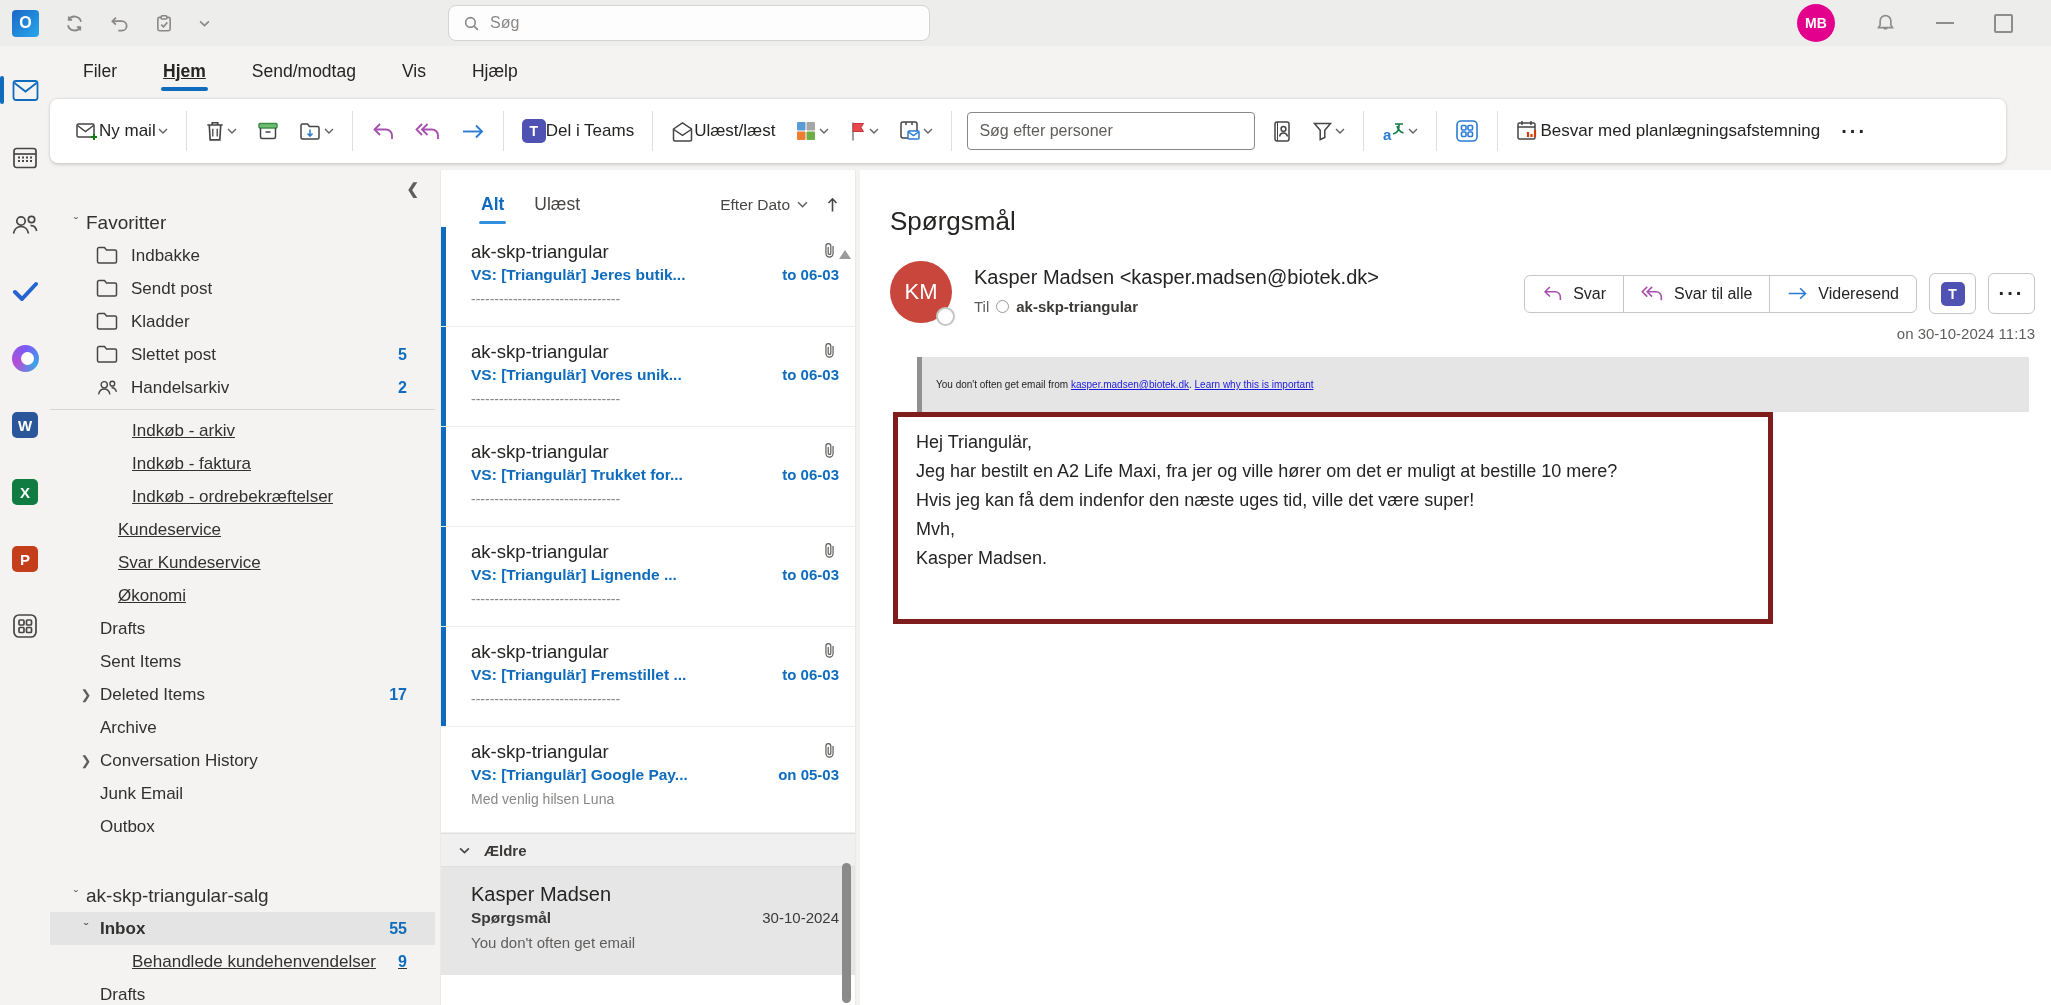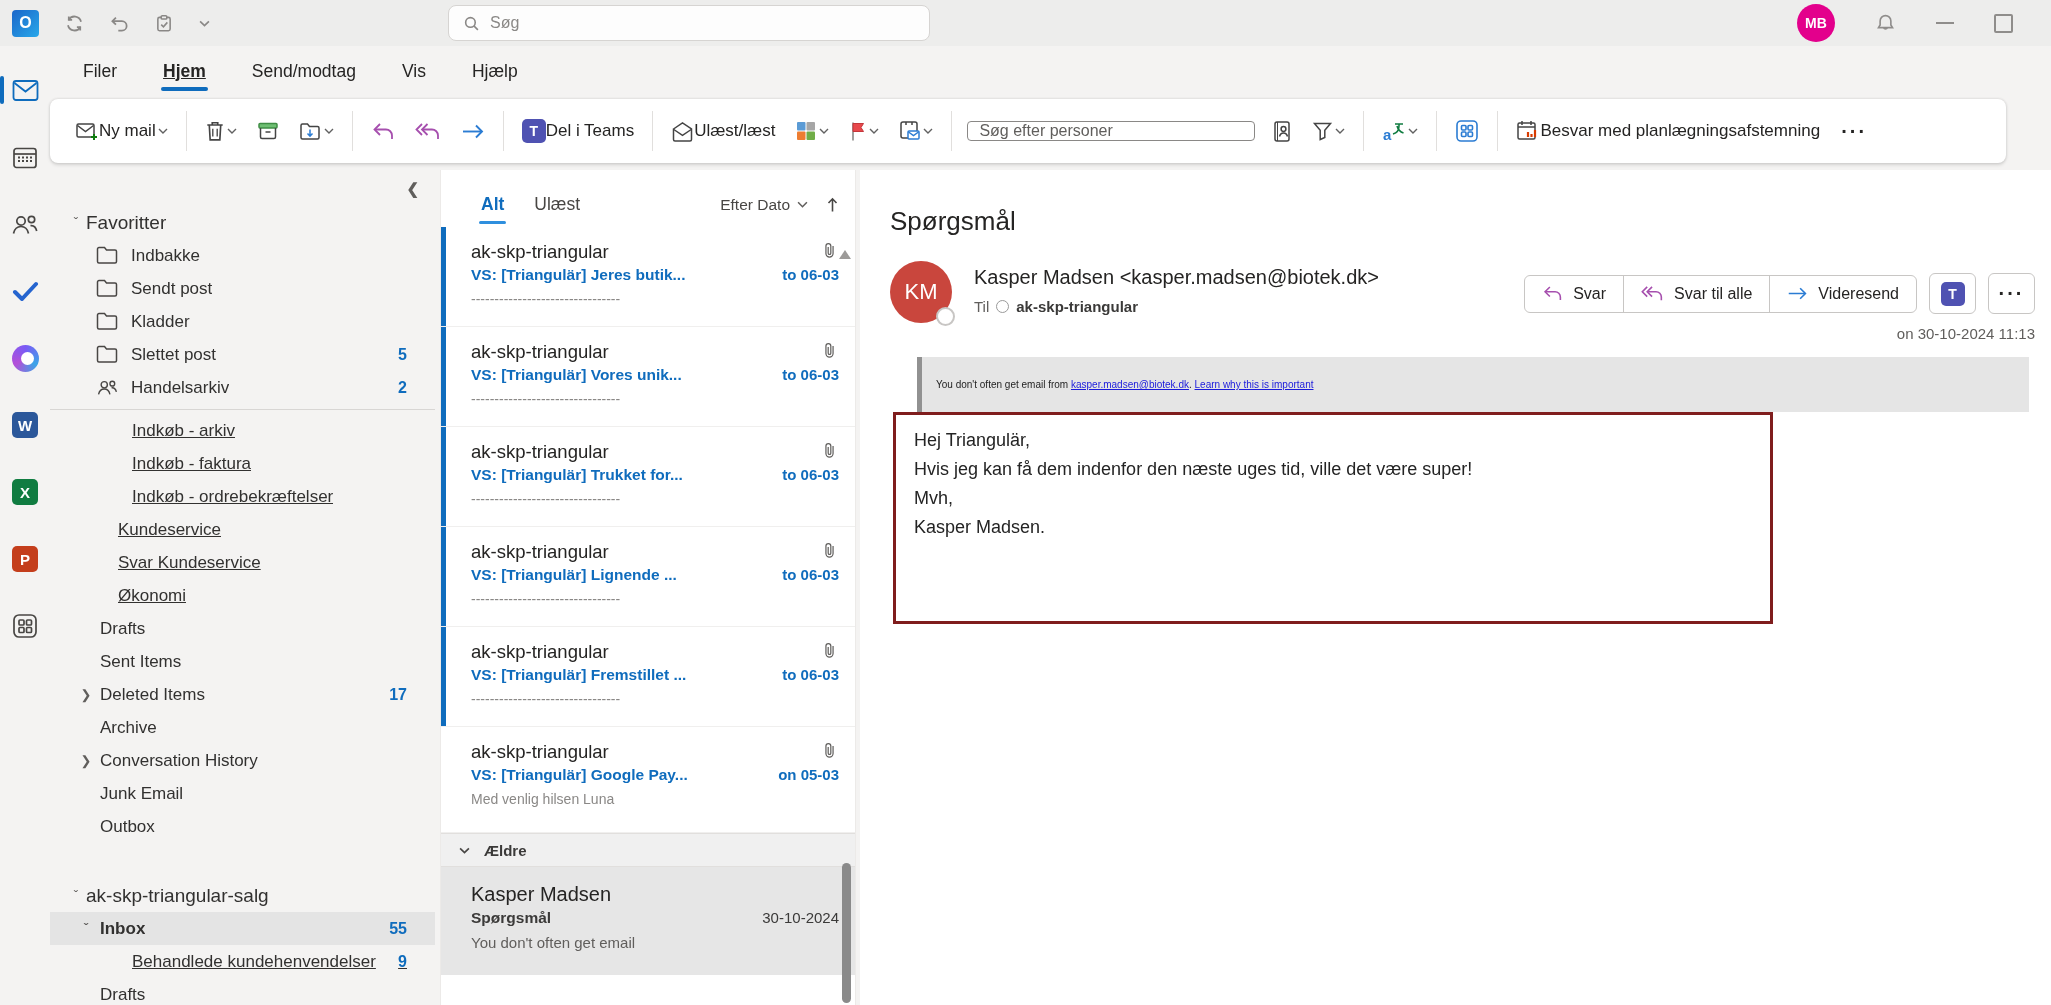--- a/index.html
+++ b/index.html
@@ -29,21 +29,21 @@
   .tab.active::after{content:"";position:absolute;left:16px;right:16px;bottom:1px;height:3.5px;
                      border-radius:2px;background:#0f6cbd;}
 
   
   .toolbar{position:absolute;top:99px;left:50px;right:45px;height:64px;background:#fff;border-radius:8px;
            box-shadow:0 1.6px 3.6px rgba(0,0,0,.13),0 0 2.9px rgba(0,0,0,.11);
            display:flex;align-items:center;padding:0 16px;gap:2px;box-sizing:border-box;}
   .tbtn{display:flex;align-items:center;padding:8px 9px;border-radius:4px;font-size:17px;white-space:nowrap;}
   .tsep{width:1px;height:40px;background:#e1dfdd;margin:0 7px;flex:none;}
   .chev{margin-left:2px}
-  .psearch{display:flex;align-items:center;width:288px;height:20px;border:1px solid #8a8886;border-radius:4px;
+  .psearch{display:flex;align-items:center;width:288px;height:38px;border:1px solid #8a8886;border-radius:4px;
            padding:0 11px;color:#605e5c;font-size:16px;background:#fff;box-sizing:border-box;margin:0 6px;white-space:nowrap;overflow:hidden;}
   .dots{font-size:20px;font-weight:700;color:#252423;letter-spacing:2px;padding:0 10px;}
 
   
   .rail{position:absolute;left:0;top:46px;bottom:0;width:50px;display:flex;flex-direction:column;
         align-items:center;padding-top:29px;gap:37px;box-sizing:border-box;}
   .ricon{width:30px;height:30px;display:grid;place-items:center;flex:none;}
   .rail-indicator{position:absolute;left:0;top:30px;width:3.5px;height:28px;background:#0f6cbd;border-radius:2px;}
   .office-sq{width:26px;height:26px;border-radius:5px;color:#fff;font-weight:700;font-size:15px;display:grid;place-items:center;}
   .loop-ic{width:27px;height:27px;border-radius:50%;background:conic-gradient(#7a5af5,#3ba5e8,#b44fd8,#7a5af5);position:relative;}
@@ -116,21 +116,21 @@
   .gbtn{display:flex;align-items:center;gap:10px;padding:9px 17px;font-size:16px;color:#252423;}
   .gbtn + .gbtn{border-left:1px solid #c8c6c4;}
   .sqbtn{width:47px;height:41px;border:1px solid #c8c6c4;border-radius:6px;margin-left:12px;
          display:grid;place-items:center;background:#fff;box-sizing:border-box;}
   .teams-sq{width:24px;height:24px;border-radius:5px;background:#4f52b2;color:#fff;font-weight:700;
             font-size:14px;display:grid;place-items:center;}
   .rtime{margin-top:11px;font-size:15px;color:#605e5c;}
   .rbanner{margin:15px 6px 0 27px;background:#e5e5e5;border-left:5px solid #919191;
            padding:22px 14px;font-size:10px;color:#242424;}
   .rbanner a{color:#1a1adb;text-decoration:underline;}
-  .redbox{margin-left:3px;width:880px;height:212px;border:3px solid #7f1d1d;box-sizing:border-box;
+  .redbox{margin-left:3px;width:880px;height:212px;border:5px solid #7f1d1d;box-sizing:border-box;
           padding:11px 18px;}
   .bodyline{font-size:18px;line-height:29px;color:#242424;white-space:nowrap;}
 </style>
 </head>
 <body>
 
 <div class="app">
 
   <div class="titlebar">
     <div class="tb-left">
@@ -749,19 +749,20 @@
             </span>
         </div>
         <div class="rtime">on 30-10-2024 11:13</div>
       </div>
     </div>
 
     <div class="rbanner"><span>You don't often get email from </span><a href="#">kasper.madsen@biotek.dk</a><span>. </span><a href="#">Learn why this is important</a></div>
 
     <div class="redbox">
       <div class="bodyline">Hej Triangulär,</div>
+      <div class="bodyline">Jeg har bestilt en A2 Life Maxi, fra jer og ville hører om det er muligt at bestille 10 mere?</div>
       <div class="bodyline">Hvis jeg kan få dem indenfor den næste uges tid, ville det være super!</div>
       <div class="bodyline">Mvh,</div>
       <div class="bodyline">Kasper Madsen.</div>
     </div>
   </div>
 
 </div>
 
 </body></html>

